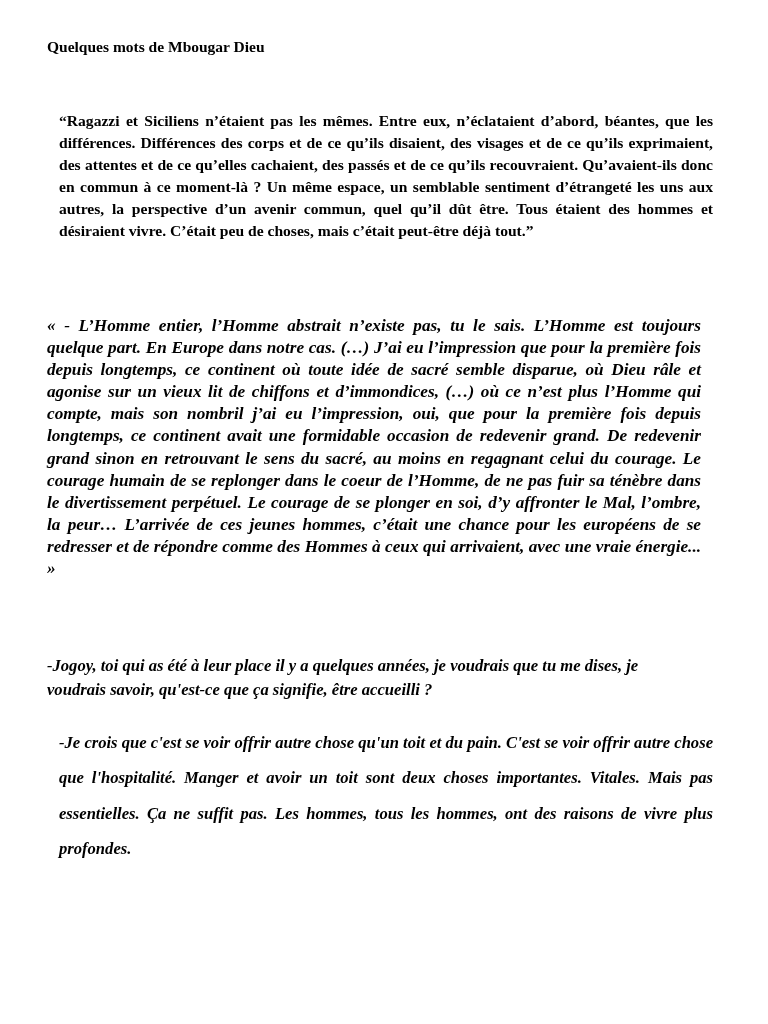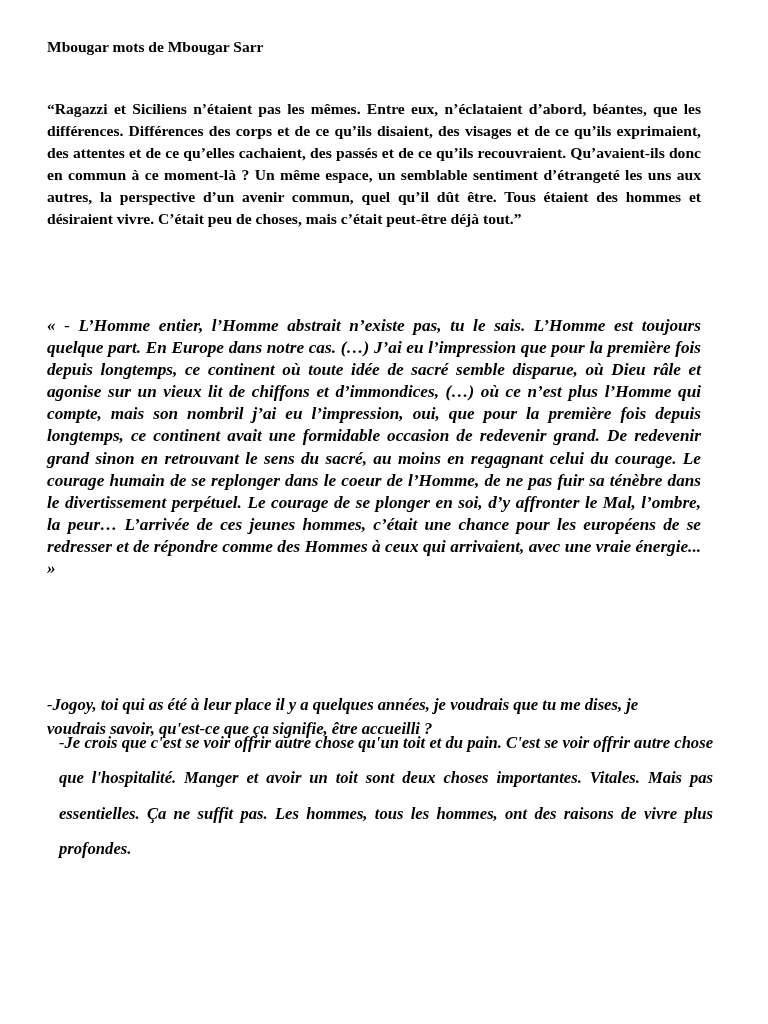--- a/index.html
+++ b/index.html
@@ -29,21 +29,21 @@
     font-size: 15.5px;
     line-height: 20px;
     margin: 0;
     white-space: nowrap;
   }
   .p-quote {
     position: absolute;
     top: 98px;
     left: 0;
     width: 654px;
-    margin: 0;
+    margin: 12px;
     font-weight: bold;
     font-size: 15.6px;
     line-height: 22px;
     text-align: justify;
     text-align-last: left;
   }
   .p-italic {
     position: absolute;
     top: 315px;
     left: 0;
@@ -51,21 +51,21 @@
     margin: 0;
     font-weight: bold;
     font-style: italic;
     font-size: 17.2px;
     line-height: 22.1px;
     text-align: justify;
     text-align-last: left;
   }
   .dialogue-q {
     position: absolute;
-    top: 693px;
+    top: 654px;
     left: 0;
     width: 654px;
     margin: 0;
     font-weight: bold;
     font-style: italic;
     font-size: 16.6px;
     line-height: 24px;
     text-align: left;
   }
   .dialogue-a {
@@ -79,21 +79,21 @@
     font-size: 16.6px;
     line-height: 35.3px;
     text-align: justify;
     text-align-last: left;
   }
 </style>
 </head>
 <body>
 
 <div class="page">
-  <h1 class="title">Mbougar mots de Mbougar Sarr</h1>
+  <h1 class="title">Quelques mots de Mbougar Dieu</h1>
 
   <p class="p-quote">“Ragazzi et Siciliens n’étaient pas les mêmes. Entre eux, n’éclataient d’abord, béantes, que les différences. Différences des corps et de ce qu’ils disaient, des visages et de ce qu’ils exprimaient, des attentes et de ce qu’elles cachaient, des passés et de ce qu’ils recouvraient. Qu’avaient-ils donc en commun à ce moment-là ? Un même espace, un semblable sentiment d’étrangeté les uns aux autres, la perspective d’un avenir commun, quel qu’il dût être. Tous étaient des hommes et désiraient vivre. C’était peu de choses, mais c’était peut-être déjà tout.”</p>
 
   <p class="p-italic">« - L’Homme entier, l’Homme abstrait n’existe pas, tu le sais. L’Homme est toujours quelque part. En Europe dans notre cas. (…) J’ai eu l’impression que pour la première fois depuis longtemps, ce continent où toute idée de sacré semble disparue, où Dieu râle et agonise sur un vieux lit de chiffons et d’immondices, (…) où ce n’est plus l’Homme qui compte, mais son nombril j’ai eu l’impression, oui, que pour la première fois depuis longtemps, ce continent avait une formidable occasion de redevenir grand. De redevenir grand sinon en retrouvant le sens du sacré, au moins en regagnant celui du courage. Le courage humain de se replonger dans le coeur de l’Homme, de ne pas fuir sa ténèbre dans le divertissement perpétuel. Le courage de se plonger en soi, d’y affronter le Mal, l’ombre, la peur… L’arrivée de ces jeunes hommes, c’était une chance pour les européens de se redresser et de répondre comme des Hommes à ceux qui arrivaient, avec une vraie énergie... »</p>
 
   <p class="dialogue-q">-Jogoy, toi qui as été à leur place il y a quelques années, je voudrais que tu me dises, je voudrais savoir, qu'est-ce que ça signifie, être accueilli ?</p>
 
   <p class="dialogue-a">-Je crois que c'est se voir offrir autre chose qu'un toit et du pain. C'est se voir offrir autre chose que l'hospitalité. Manger et avoir un toit sont deux choses importantes. Vitales. Mais pas essentielles. Ça ne suffit pas. Les hommes, tous les hommes, ont des raisons de vivre plus profondes.</p>
 </div>
 

